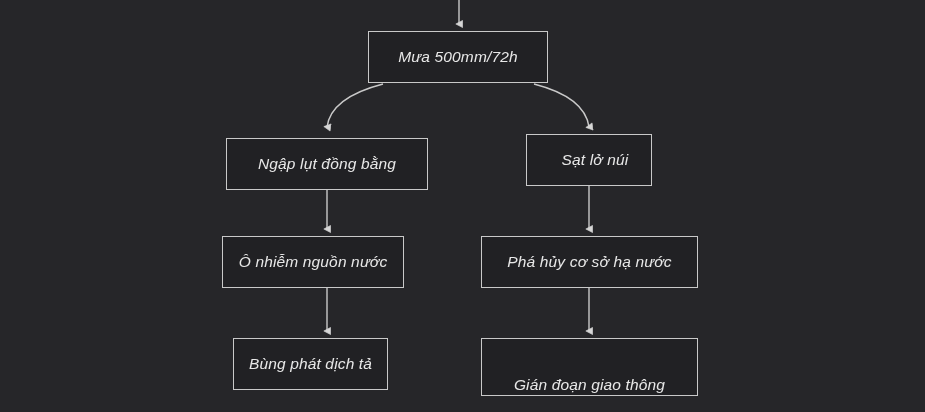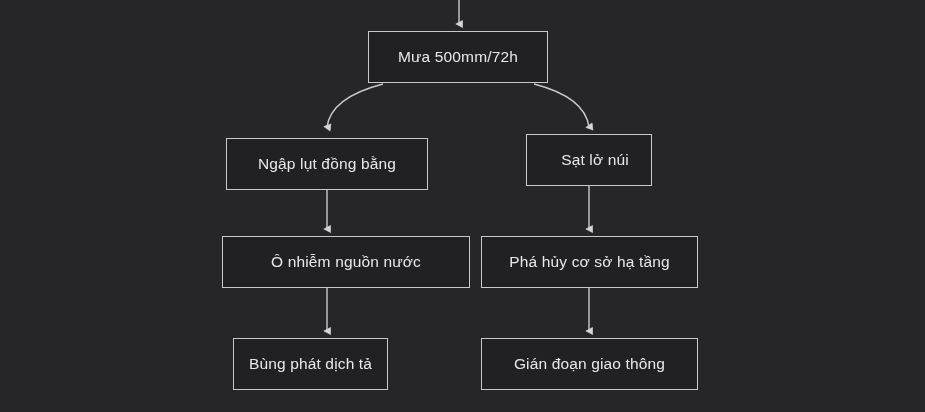--- a/index.html
+++ b/index.html
@@ -30,20 +30,21 @@
     border: 1.4px solid #c9c9c9;
     color: #e8e8e8;
     display: flex;
     align-items: center;
     justify-content: center;
     font-size: 15.5px;
     letter-spacing: 0.15px;
     line-height: 1.2;
     white-space: nowrap;
     z-index: 2;
+    font-style: italic;
   }
   .node-label {
     display: block;
   }
 </style>
 </head>
 <body>
 
 <div id="canvas">
 
@@ -74,29 +75,29 @@
   </div>
 
   <div class="node" style="left:226px; top:138px; width:202px; height:52px;">
     <span class="node-label">Ngập lụt đồng bằng</span>
   </div>
 
   <div class="node" style="left:526px; top:134px; width:126px; height:52px;padding-left:12px;">
     <span class="node-label">Sạt lở núi</span>
   </div>
 
-  <div class="node" style="left:222px; top:236px; width:248px; height:52px;">
+  <div class="node" style="left:222px; top:236px; width:182px; height:52px;">
     <span class="node-label">Ô nhiễm nguồn nước</span>
   </div>
 
   <div class="node" style="left:481px; top:236px; width:217px; height:52px;">
-    <span class="node-label">Phá hủy cơ sở hạ tầng</span>
+    <span class="node-label">Phá hủy cơ sở hạ nước</span>
   </div>
 
   <div class="node" style="left:233px; top:338px; width:155px; height:52px;">
     <span class="node-label">Bùng phát dịch tả</span>
   </div>
 
-  <div class="node" style="left:481px; top:338px; width:217px; height:52px;">
+  <div class="node" style="left:481px; top:338px; width:217px; height:58px;align-items:flex-end;">
     <span class="node-label">Gián đoạn giao thông</span>
   </div>
 
 </div>
 
 </body></html>

